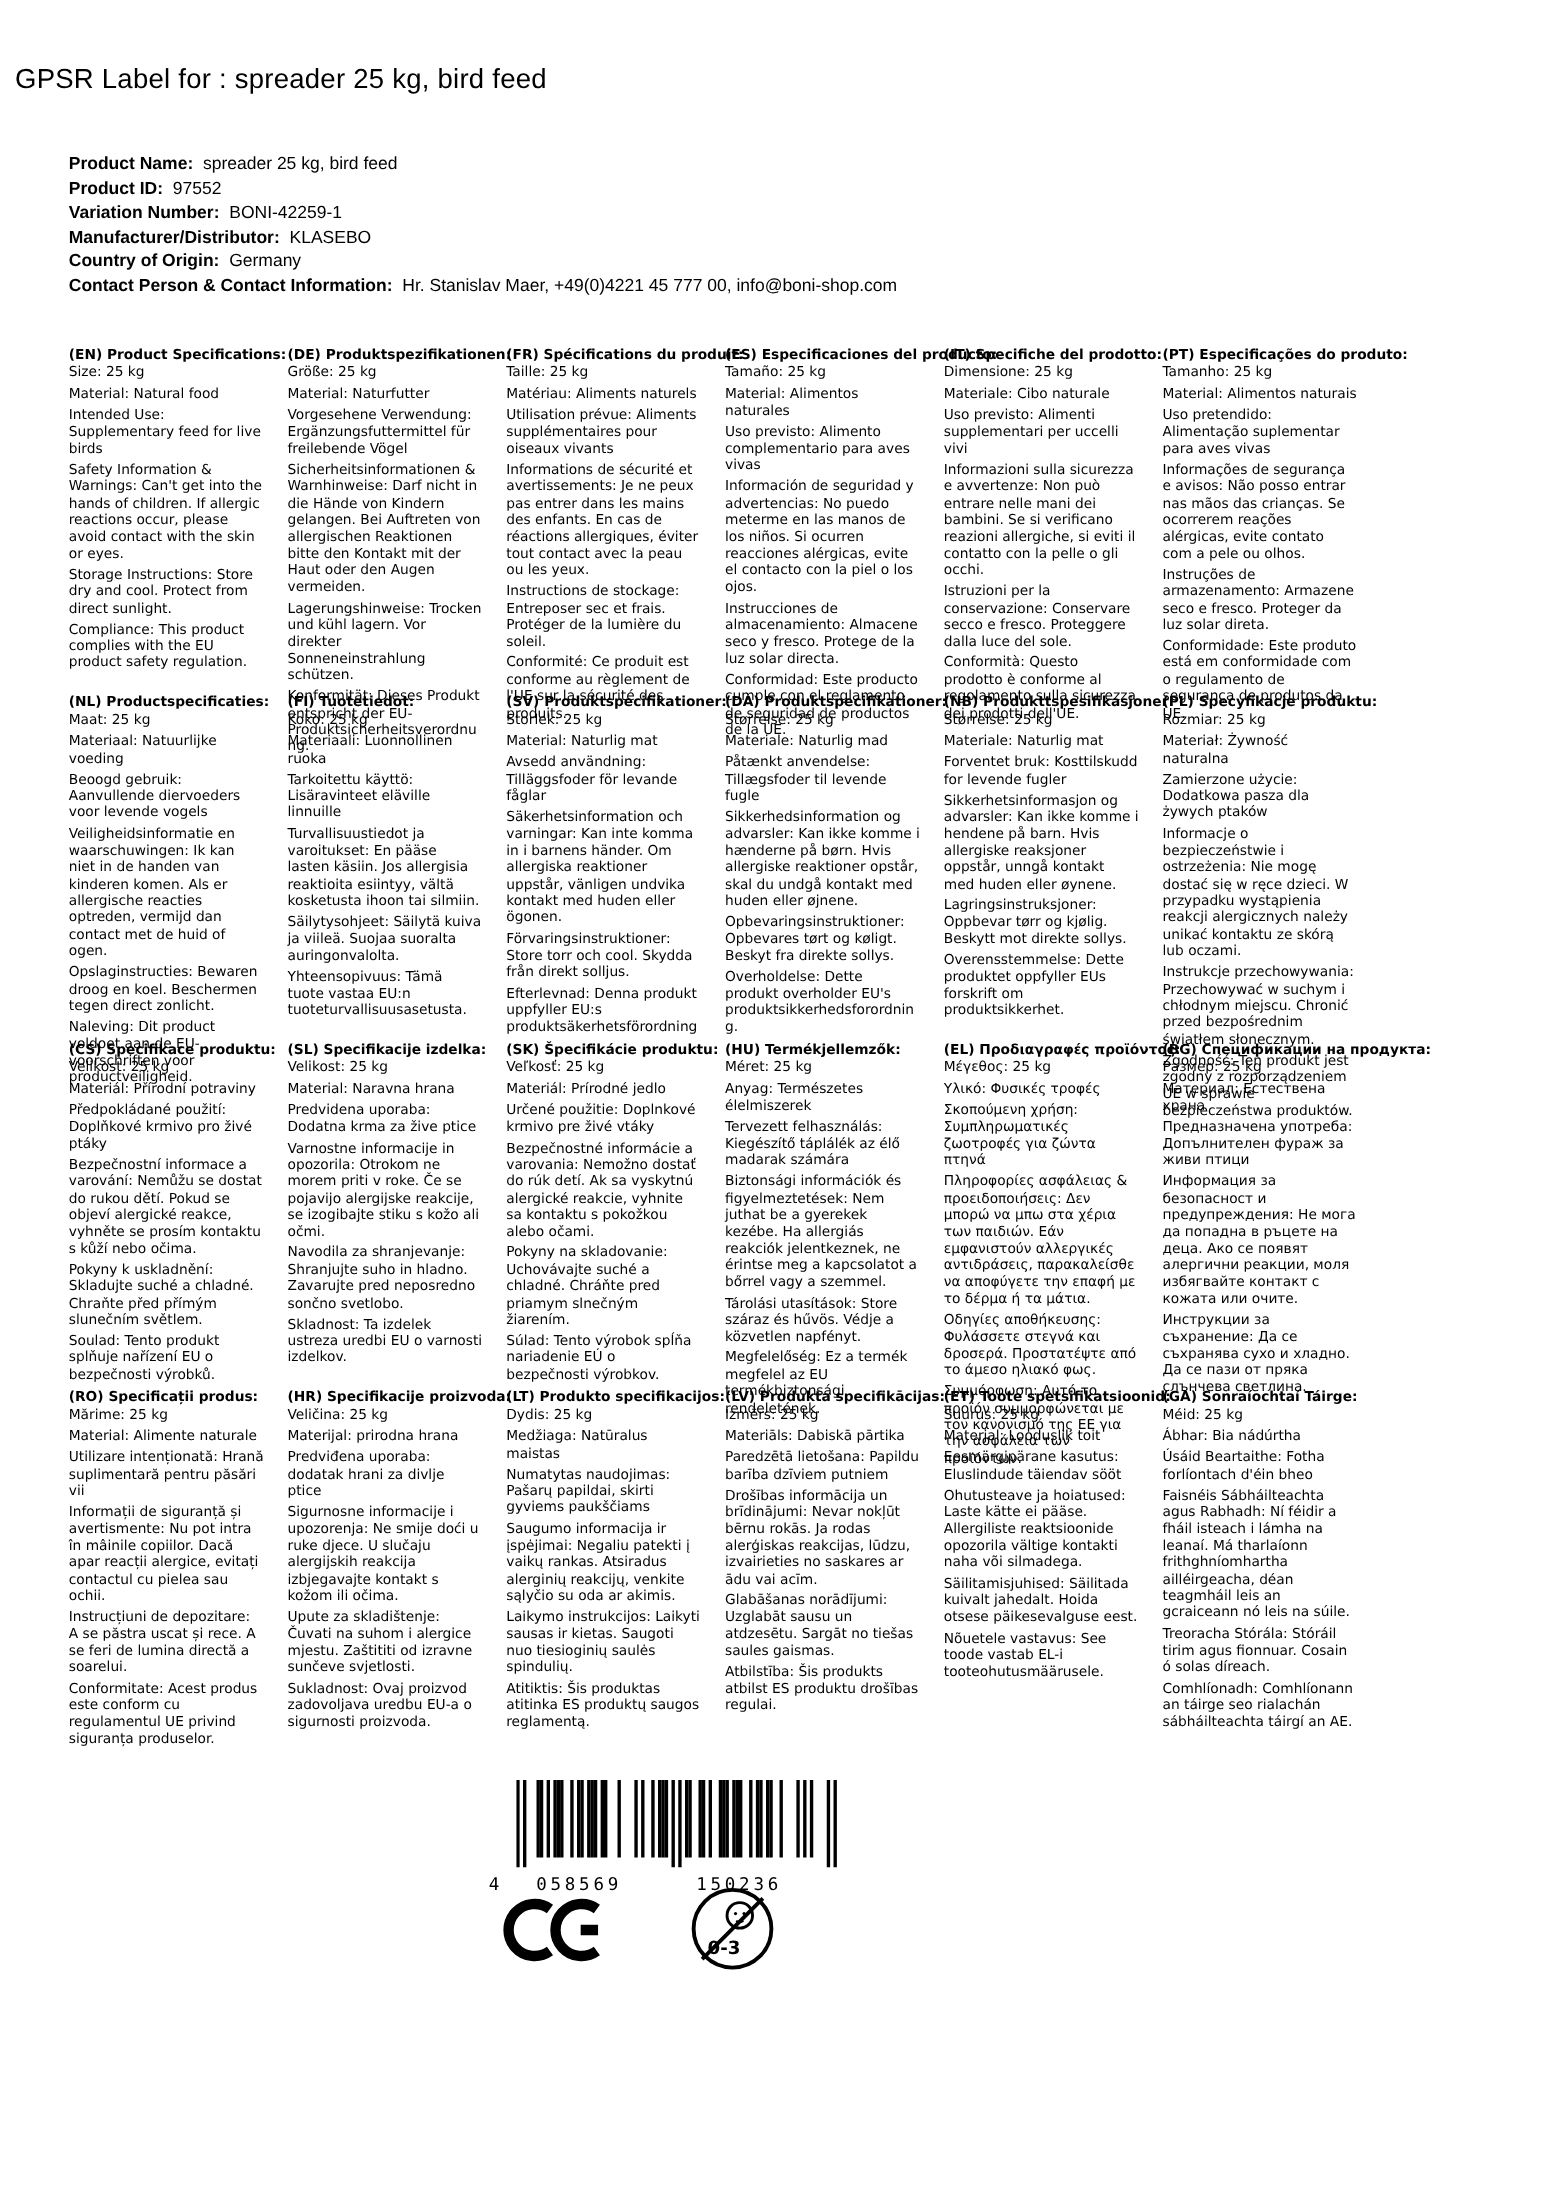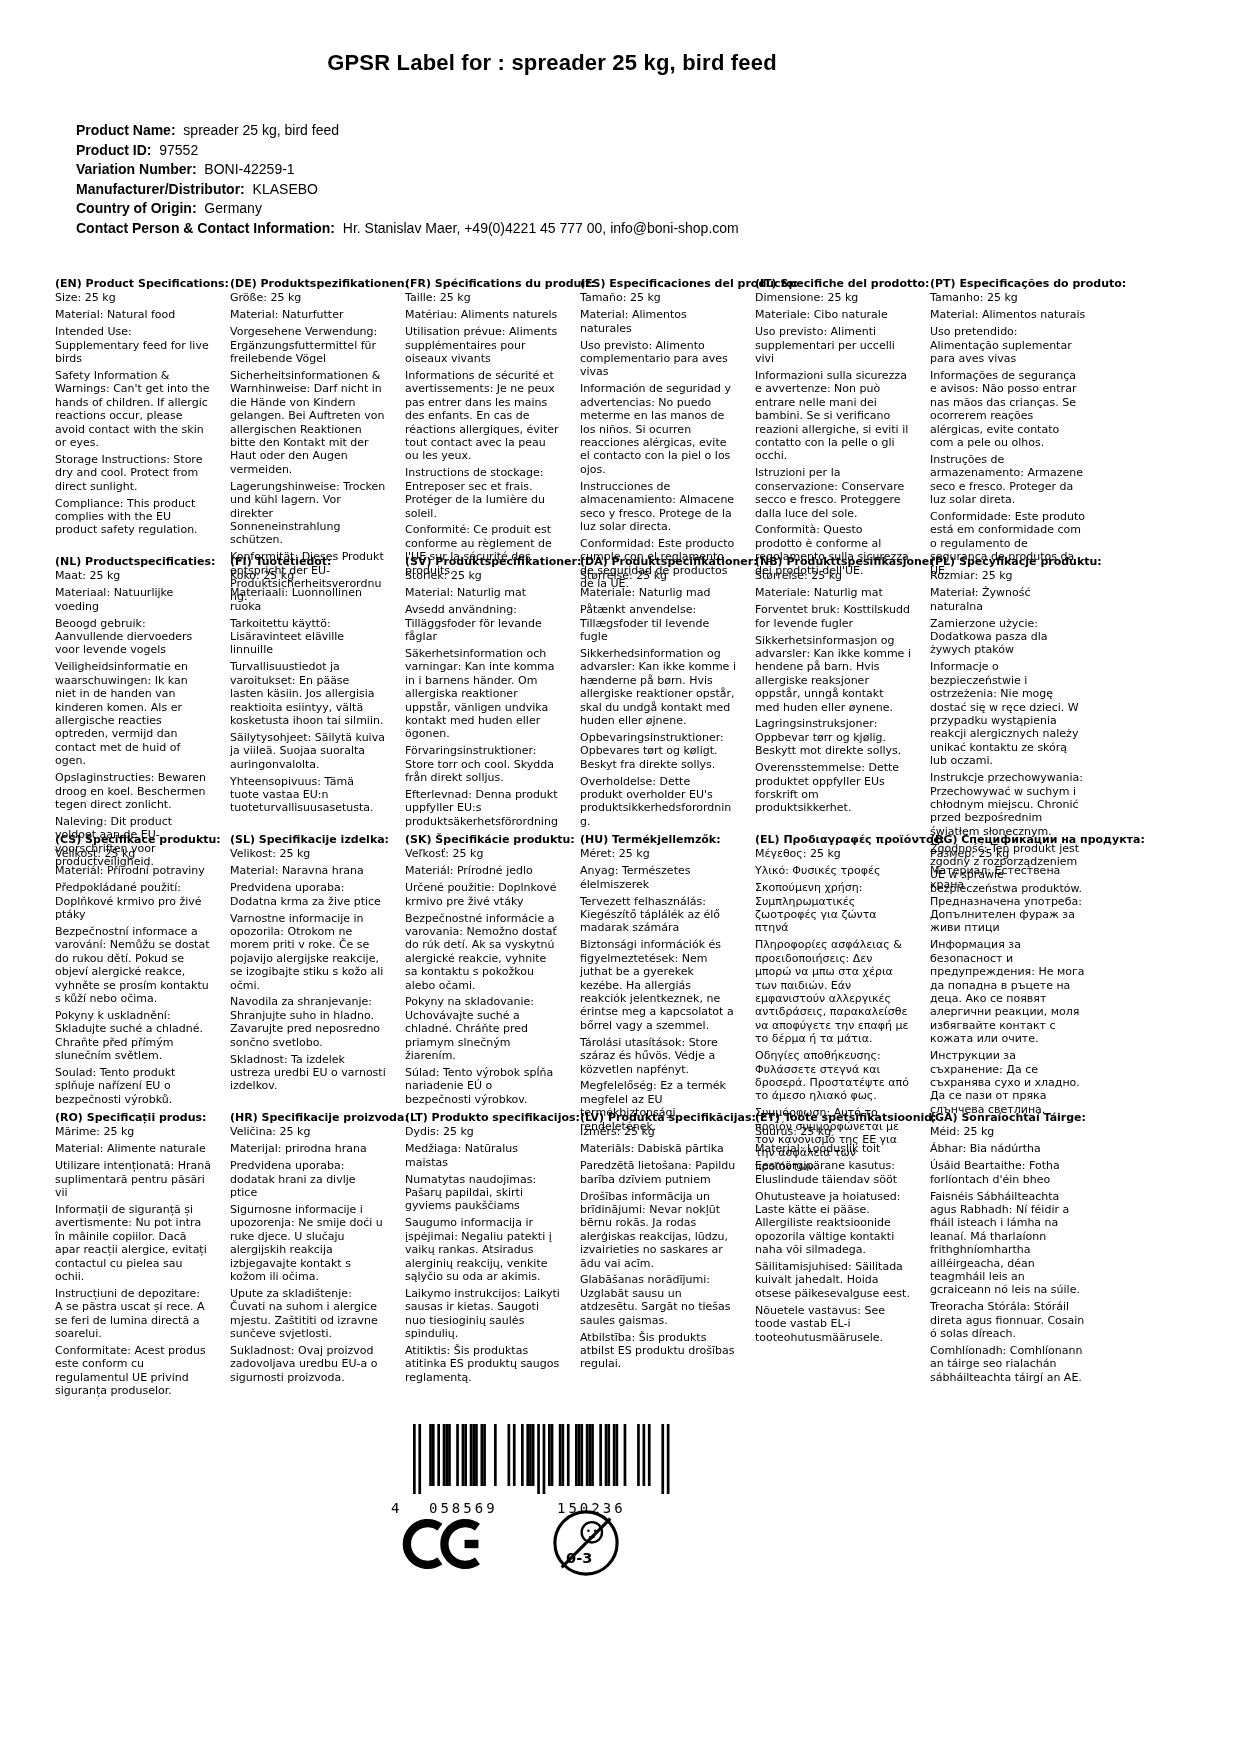--- a/index.html
+++ b/index.html
@@ -3,31 +3,30 @@
 <meta charset="utf-8">
 <style>
   * { margin:0; padding:0; box-sizing:border-box; }
   html, body { background:#ffffff; }
   body {
     width:1241px; height:1754px; position:relative;
     font-family:"DejaVu Sans", sans-serif; color:#000;
     overflow:hidden;
   }
   .title {
-    position:absolute; top:50px; left:2px; width:1100px;
-    text-align:center;
+    position:absolute; top:50px; left:12px; width:1100px;
     font-family:"Liberation Sans", sans-serif;
-    font-size:22px; font-weight:bold; letter-spacing:0.2px;
+    font-size:22px; font-weight:normal; letter-spacing:0.2px;
   }
   .product-info {
     position:absolute; left:55px; top:121px;
     font-family:"Liberation Sans", sans-serif;
     font-size:14px; line-height:19.5px;
   }
-  .info-row { white-space:nowrap;margin-left:21px; }
+  .info-row { white-space:nowrap; }
   .info-label { font-weight:bold; }
   .info-value { font-weight:normal; }
   .spec-grid {
     position:absolute; left:55px; top:277px;
     display:grid; grid-template-columns:repeat(6,175px); grid-auto-rows:278px;
   }
   .spec-block { width:156px; font-size:11px; line-height:1.22; }
   .spec-header { font-weight:bold; white-space:nowrap; margin-bottom:1px; }
   .spec-line { margin-bottom:3.5px; overflow-wrap:break-word; }
   .barcode-block { position:absolute; left:413px; top:1424px; width:257px; }
@@ -261,21 +260,21 @@
       <div class="spec-line">Ohutusteave ja hoiatused: Laste kätte ei pääse. Allergiliste reaktsioonide opozorila vältige kontakti naha või silmadega.</div>
       <div class="spec-line">Säilitamisjuhised: Säilitada kuivalt jahedalt. Hoida otsese päikesevalguse eest.</div>
       <div class="spec-line">Nõuetele vastavus: See toode vastab EL-i tooteohutusmäärusele.</div>
     </div>
     <div class="spec-block">
       <div class="spec-header">(GA) Sonraíochtaí Táirge:</div>
       <div class="spec-line">Méid: 25 kg</div>
       <div class="spec-line">Ábhar: Bia nádúrtha</div>
       <div class="spec-line">Úsáid Beartaithe: Fotha forlíontach d'éin bheo</div>
       <div class="spec-line">Faisnéis Sábháilteachta agus Rabhadh: Ní féidir a fháil isteach i lámha na leanaí. Má tharlaíonn frithghníomhartha ailléirgeacha, déan teagmháil leis an gcraiceann nó leis na súile.</div>
-      <div class="spec-line">Treoracha Stórála: Stóráil direta agus fionnuar. Cosain ó solas díreach.</div>
+      <div class="spec-line">Treoracha Stórála: Stóráil tirim agus fionnuar. Cosain ó solas díreach.</div>
       <div class="spec-line">Comhlíonadh: Comhlíonann an táirge seo rialachán sábháilteachta táirgí an AE.</div>
     </div>
   </div>
 
 <div class="barcode-block">
   <svg id="barcode-svg" width="257" height="70" viewBox="0 0 257 70">
       <rect x="0.00" y="0" width="2.70" height="70" fill="#000"></rect>
       <rect x="5.40" y="0" width="2.70" height="70" fill="#000"></rect>
       <rect x="16.20" y="0" width="2.70" height="62" fill="#000"></rect>
       <rect x="18.90" y="0" width="2.70" height="62" fill="#000"></rect>

